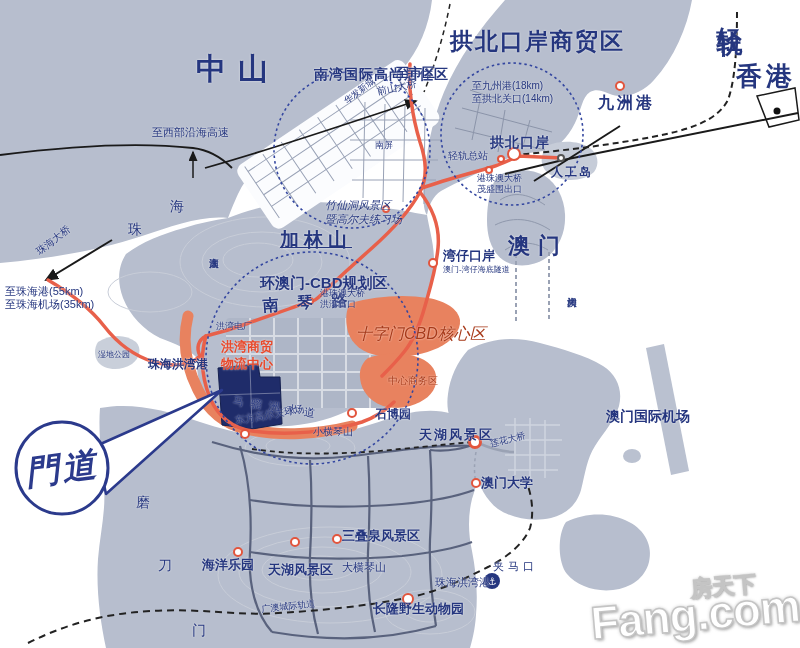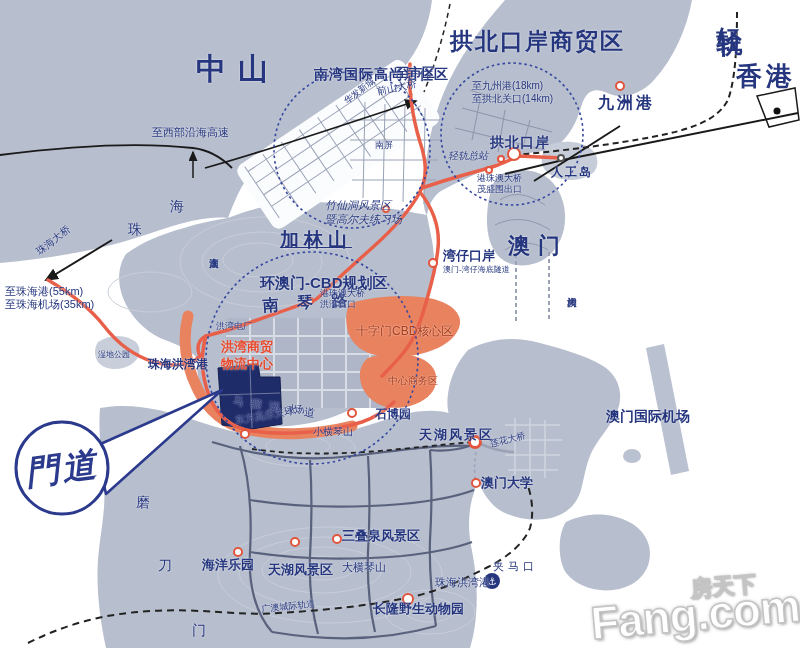--- a/index.html
+++ b/index.html
@@ -185,21 +185,21 @@
       <div class="lbl b" style="left: 450px; top: 28px; font-size: 23px; letter-spacing: 2px;">拱北口岸商贸区</div>
       <div class="lbl b" style="left: 736px; top: 62px; font-size: 26px; letter-spacing: 4px;">香港</div>
       <div class="lbl b" style="left: 508px; top: 233px; font-size: 22px; letter-spacing: 8px;">澳门</div>
       <div class="lbl b" style="left: 280px; top: 229px; font-size: 19px; letter-spacing: 5px; text-decoration: underline;">加林山</div>
       <div class="lbl b" style="left: 314px; top: 66px; font-size: 14px; letter-spacing: 1px;">南湾国际高尚居住区</div>
       <div class="lbl" style="left: 396px; top: 66px; font-size: 13px; font-weight: bold;">至市区</div>
       <div class="lbl" style="left: 472px; top: 80px; font-size: 10px;">至九州港(18km)</div>
       <div class="lbl" style="left: 472px; top: 93px; font-size: 10px;">至拱北关口(14km)</div>
       <div class="lbl b" style="left: 598px; top: 94px; font-size: 16px; letter-spacing: 3px;">九洲港</div>
       <div class="lbl b" style="left: 490px; top: 134px; font-size: 14px; letter-spacing: 1px;">拱北口岸</div>
-      <div class="lbl" style="left: 448px; top: 150px; font-size: 10px; font-style: italic;">轻轨总站</div>
+      <div class="lbl" style="left: 448px; top: 150px; font-size: 10px;">轻轨总站</div>
       <div class="lbl b" style="left: 551px; top: 166px; font-size: 12px; letter-spacing: 2px;">人工岛</div>
       <div class="lbl" style="left: 477px; top: 173px; font-size: 9px; line-height: 11px;">港珠澳大桥
 茂盛围出口</div>
       <div class="lbl" style="left: 376px; top: 86px; font-size: 10px; transform: rotate(-12deg);">前山大桥</div>
       <div class="lbl" style="left: 342px; top: 98px; font-size: 9px; transform: rotate(-38deg);">华发新城</div>
       <div class="lbl" style="left: 375px; top: 140px; font-size: 9px;">南屏</div>
       <div class="lbl" style="left: 128px; top: 221px; font-size: 14px;">珠</div>
       <div class="lbl" style="left: 170px; top: 198px; font-size: 14px;">海</div>
       <div class="lbl" style="left: 152px; top: 126px; font-size: 11px;">至西部沿海高速</div>
       <div class="lbl" style="left: 34px; top: 248px; font-size: 10px; transform: rotate(-38deg);">珠海大桥</div>
@@ -209,21 +209,21 @@
       <div class="lbl" style="left: 325px; top: 198px; font-size: 11px; line-height: 14px; font-style: italic;">竹仙洞风景区
 暨高尔夫练习场</div>
       <div class="lbl b" style="left: 260px; top: 274px; font-size: 15px;">环澳门-CBD规划区</div>
       <div class="lbl b" style="left: 443px; top: 249px; font-size: 13px;">湾仔口岸</div>
       <div class="lbl" style="left: 443px; top: 265px; font-size: 8px;">澳门-湾仔海底隧道</div>
       <div class="lbl" style="left: 566px; top: 289px; font-size: 10px; writing-mode: vertical-rl;">澳门大桥</div>
       <div class="lbl b" style="left: 262px; top: 297px; font-size: 16px; letter-spacing: 7px; transform: rotate(-4deg);">南 琴 路</div>
       <div class="lbl" style="left: 320px; top: 288px; font-size: 9px; line-height: 11px;">港珠澳大桥
 洪湾出口</div>
       <div class="lbl" style="left: 216px; top: 321px; font-size: 9px;">洪湾电厂</div>
-      <div class="lbl" style="left: 356px; top: 325px; font-size: 12px; color: rgb(168, 58, 26);">十字门CBD核心区</div>
+      <div class="lbl" style="left: 356px; top: 325px; font-size: 16px; color: rgb(168, 58, 26); font-style: italic;">十字门CBD核心区</div>
       <div class="lbl" style="left: 388px; top: 375px; font-size: 10px; color: rgb(168, 58, 26);">中心商务区</div>
       <div class="lbl b" style="left: 221px; top: 338px; font-size: 13px; color: rgb(232, 74, 45); line-height: 17px;">洪湾商贸
 物流中心</div>
       <div class="lbl" style="left: 234px; top: 394px; font-size: 11px; letter-spacing: 7px; transform: rotate(9deg);">马骝洲水道</div>
       <div class="lbl b" style="left: 148px; top: 358px; font-size: 12px;">珠海洪湾港</div>
       <div class="lbl" style="left: 98px; top: 350px; font-size: 8px;">湿地公园</div>
       <div class="lbl b" style="left: 359px; top: 408px; font-size: 12px; margin-left: 16px;">石博园</div>
       <div class="lbl" style="left: 234px; top: 415px; font-size: 10px; transform: rotate(-10deg);">东方高尔夫球场</div>
       <div class="lbl" style="left: 313px; top: 426px; font-size: 10px;">小横琴山</div>
       <div class="lbl b" style="left: 419px; top: 428px; font-size: 13px; letter-spacing: 2px;">天湖风景区</div>

